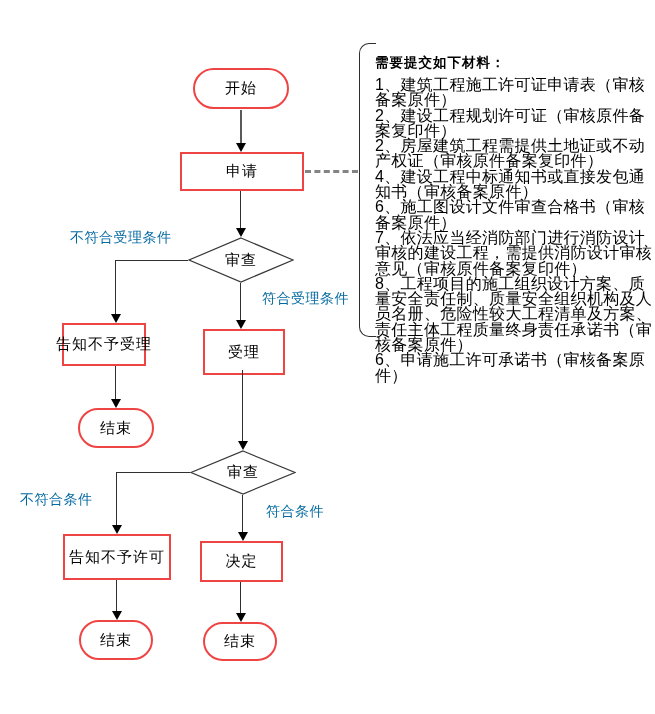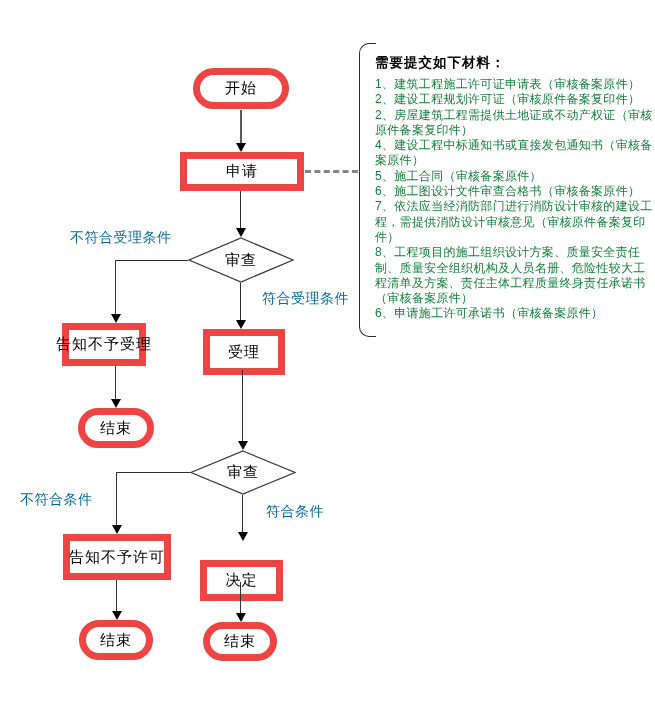--- a/index.html
+++ b/index.html
@@ -5,21 +5,21 @@
   html,body { margin:0; padding:0; background:#ffffff; }
   .canvas {
     position:relative; width:655px; height:714px; background:#ffffff;
     font-family:"Liberation Sans", sans-serif; overflow:hidden;
   }
   .node {
     position:absolute; display:flex; align-items:center; justify-content:center;
     font-size:15px; letter-spacing:1px; color:#000; box-sizing:border-box;
     white-space:nowrap;
   }
-  .process, .terminator { border:7px solid #ef4444; background:#fff; }
+  .process, .terminator { border:2px solid #ef4444; background:#fff; }
   .terminator { border-radius:21px; }
   .diamond { background:transparent; }
   .diamond svg { position:absolute; left:0; top:0; }
   .diamond polygon { fill:#ffffff; stroke:#383838; stroke-width:1.2; }
   .diamond .dlabel { position:relative; }
   .line { position:absolute; background:#303030; }
   .line.thick { background:#5a5a5a; }
   .arrow {
     position:absolute; width:0; height:0;
     border-left:5px solid transparent; border-right:5px solid transparent;
@@ -29,21 +29,21 @@
   .dashed { position:absolute; border-top:3px dashed #848484; height:0; }
   .bracket {
     position:absolute; box-sizing:border-box;
     border-left:1.5px solid #2e2e2e; border-top:1.5px solid #2e2e2e; border-bottom:1.5px solid #2e2e2e;
     border-top-left-radius:10px; border-bottom-left-radius:10px;
   }
   .materials { position:absolute; left:375px; top:54px; width:278px; }
   .materials-title { font-size:13.5px; font-weight:bold; color:#000; margin:0 0 5px 0; letter-spacing:1px; }
   .materials-list {
     margin:0; padding:0; list-style:none;
-    font-size:12px; line-height:15.3px; color:#15803d; letter-spacing:0.3px;
+    font-size:16px; line-height:15.3px; color:#000000; letter-spacing:0.3px;
   }
 </style>
 </head>
 <body>
 
 <div class="canvas">
 
   <div class="node terminator" style="left:193px;top:68px;width:96px;height:41px;">
     <span>开始</span>
   </div>
@@ -75,21 +75,21 @@
     <svg width="106" height="45" viewBox="0 0 106 45">
       <polygon points="53,1 105,22.5 53,44 1,22.5"></polygon>
     </svg>
     <span class="dlabel">审查</span>
   </div>
 
   <div class="node process" style="left:63px;top:534px;width:108px;height:46px;">
     <span>告知不予许可</span>
   </div>
 
-  <div class="node process" style="left:200px;top:541px;width:83px;height:41px;margin-top:19px;">
+  <div class="node process" style="left:200px;top:541px;width:83px;height:41px;">
     <span>决定</span>
   </div>
 
   <div class="node terminator" style="left:79px;top:620px;width:74px;height:40px;">
     <span>结束</span>
   </div>
 
   <div class="node terminator" style="left:203px;top:622px;width:74px;height:39px;">
     <span>结束</span>
   </div>
@@ -134,21 +134,20 @@
   <div class="dashed" style="left:305px;top:170px;width:53px;"></div>
   <div class="bracket" style="left:359px;top:43px;width:17px;height:294px;"></div>
 
   <div class="materials">
     <p class="materials-title">需要提交如下材料：</p>
     <ul class="materials-list">
       <li>1、建筑工程施工许可证申请表（审核备案原件）</li>
       <li>2、建设工程规划许可证（审核原件备案复印件）</li>
       <li>2、房屋建筑工程需提供土地证或不动产权证（审核原件备案复印件）</li>
       <li>4、建设工程中标通知书或直接发包通知书（审核备案原件）</li>
-      <li>5、施工合同（审核备案原件）</li>
       <li>6、施工图设计文件审查合格书（审核备案原件）</li>
       <li>7、依法应当经消防部门进行消防设计审核的建设工程，需提供消防设计审核意见（审核原件备案复印件）</li>
       <li>8、工程项目的施工组织设计方案、质量安全责任制、质量安全组织机构及人员名册、危险性较大工程清单及方案、责任主体工程质量终身责任承诺书（审核备案原件）</li>
       <li>6、申请施工许可承诺书（审核备案原件）</li>
     </ul>
   </div>
 
 </div>
 
 </body></html>

